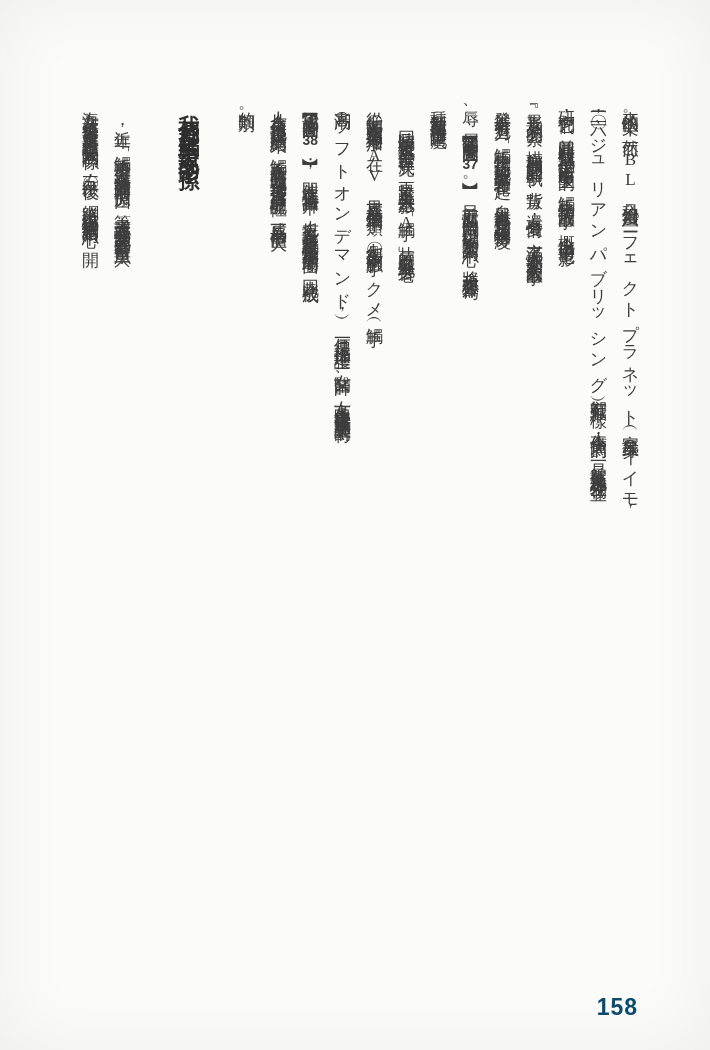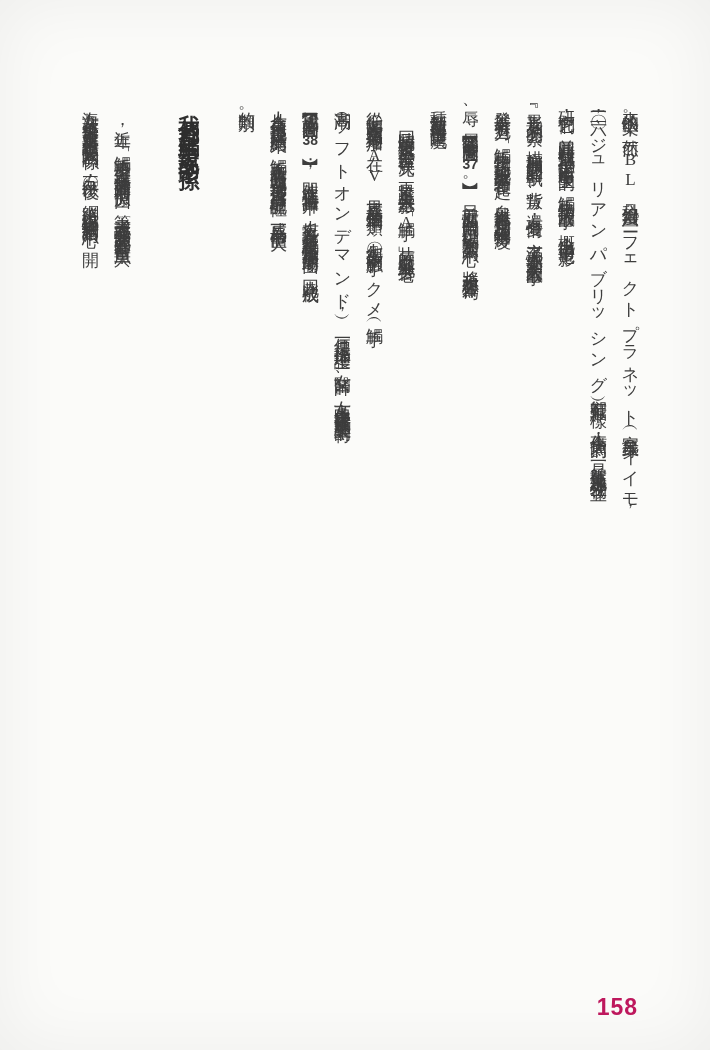--- a/index.html
+++ b/index.html
@@ -54,21 +54,21 @@
   }
   .fig{ font-weight:bold; }
   .page-number{
     position:absolute;
     right:72px;
     bottom:29px;
     font-family:"Liberation Sans","DejaVu Sans",sans-serif;
     font-weight:bold;
     font-size:23px;
     letter-spacing:1px;
-    color:#be185d;
+    color:#0c4a6e;
   }
 </style>
 </head>
 <body>
 
 <div class="page">
   <div class="text-area">
       <div class="col">來的快樂。然而，<span class="up">BL</span>科幻漫畫『パーフェクトプラネット（完美星球）』（イイモ，</div>
       <div class="col">二〇一六，ジュリアンパブリッシング）卻有點不一樣。本作描寫的，是一艘蒐集地球外生物並</div>
       <div class="col">研究它們，並同時尋找類地行星之宇宙船中發生的，觸手生物失控的故事。概念上借用了電影</div>

